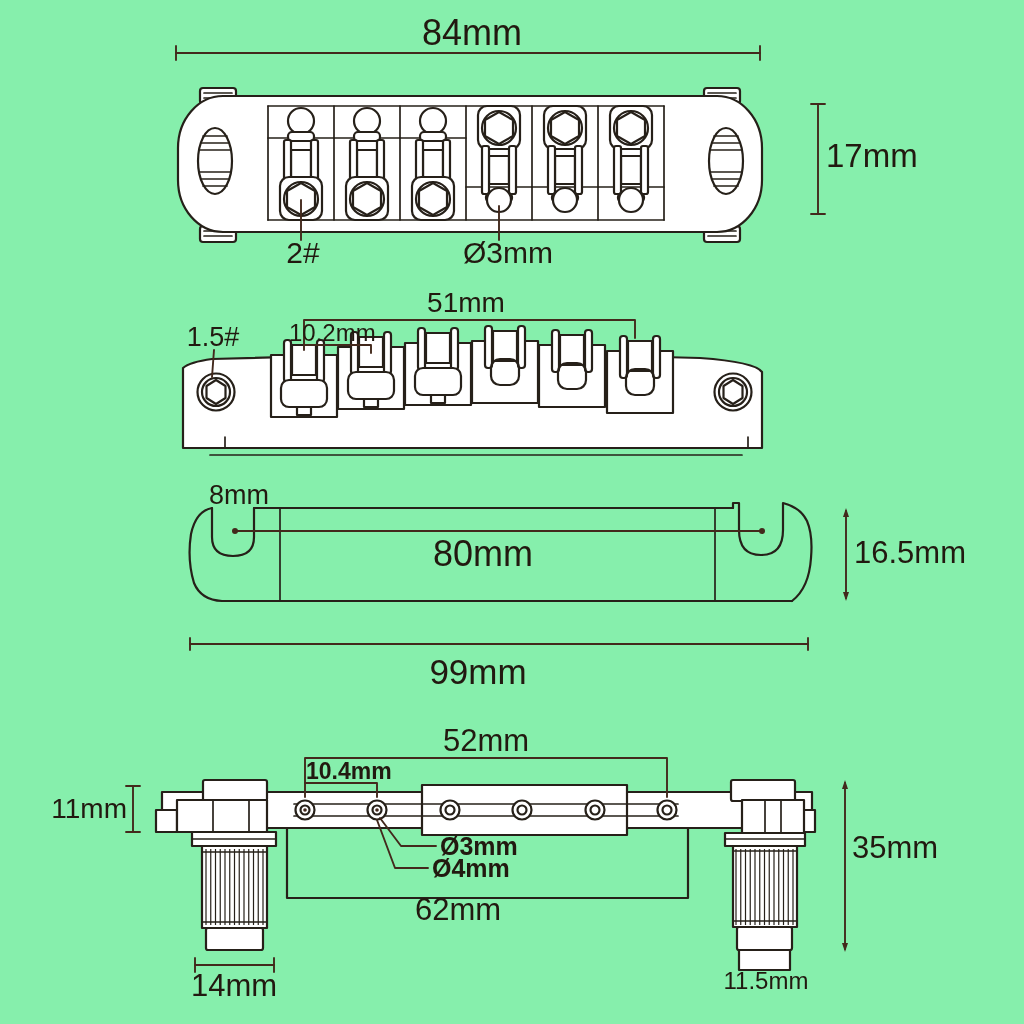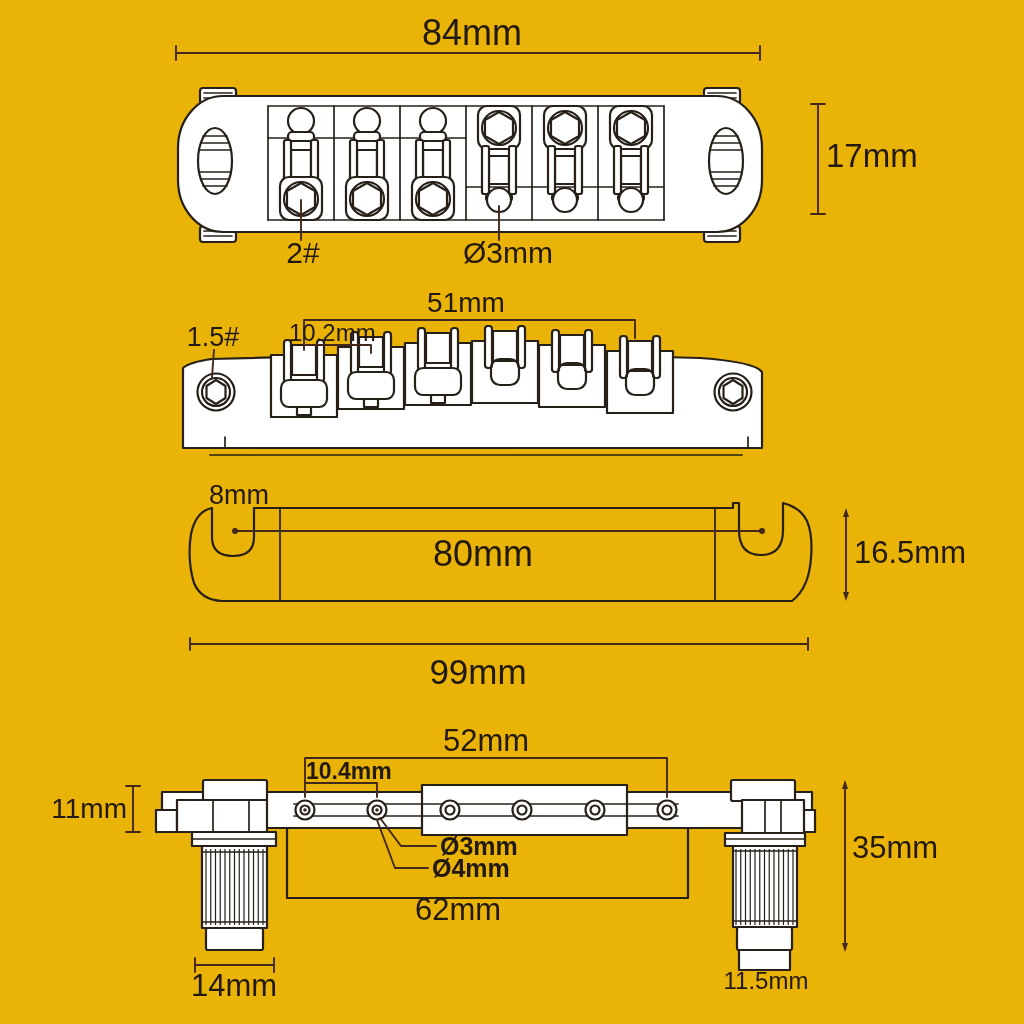--- a/index.html
+++ b/index.html
@@ -1,16 +1,16 @@
 <!DOCTYPE html>
 <html><head>
 <meta charset="utf-8">
 <style>
   html,body{margin:0;padding:0;background:#ffffff;}
-  .frame{position:relative;width:1024px;height:1024px;background:#eab308;overflow:hidden;text-align:center;}
+  .frame{position:relative;width:1024px;height:1024px;background:#86efac;overflow:hidden;text-align:center;}
   svg{display:block;}
   
   .p{fill:#ffffff;stroke:#262019;stroke-width:2.2;stroke-linejoin:round;}
   
   .po{fill:none;stroke:#262019;stroke-width:2.2;stroke-linejoin:round;stroke-linecap:round;}
   
   .pt{fill:none;stroke:#262019;stroke-width:1.7;stroke-linecap:round;}
   
   .k{fill:none;stroke:#262019;stroke-width:1.2;}
   

